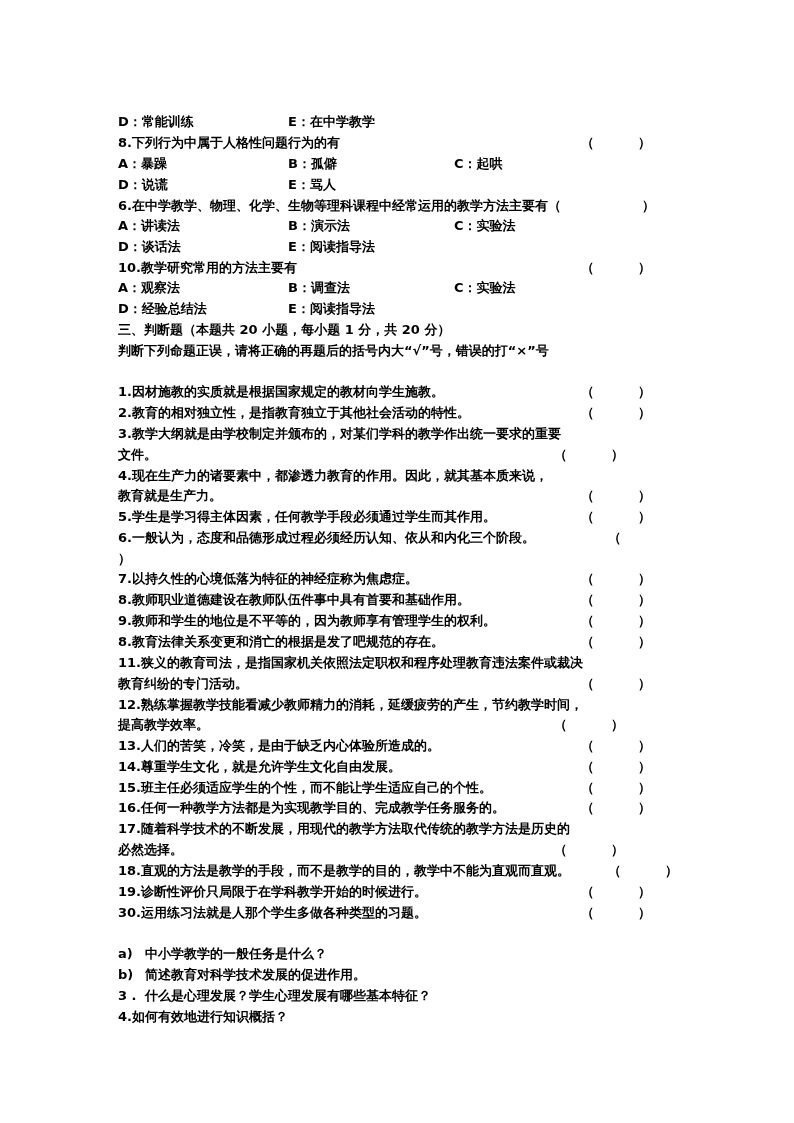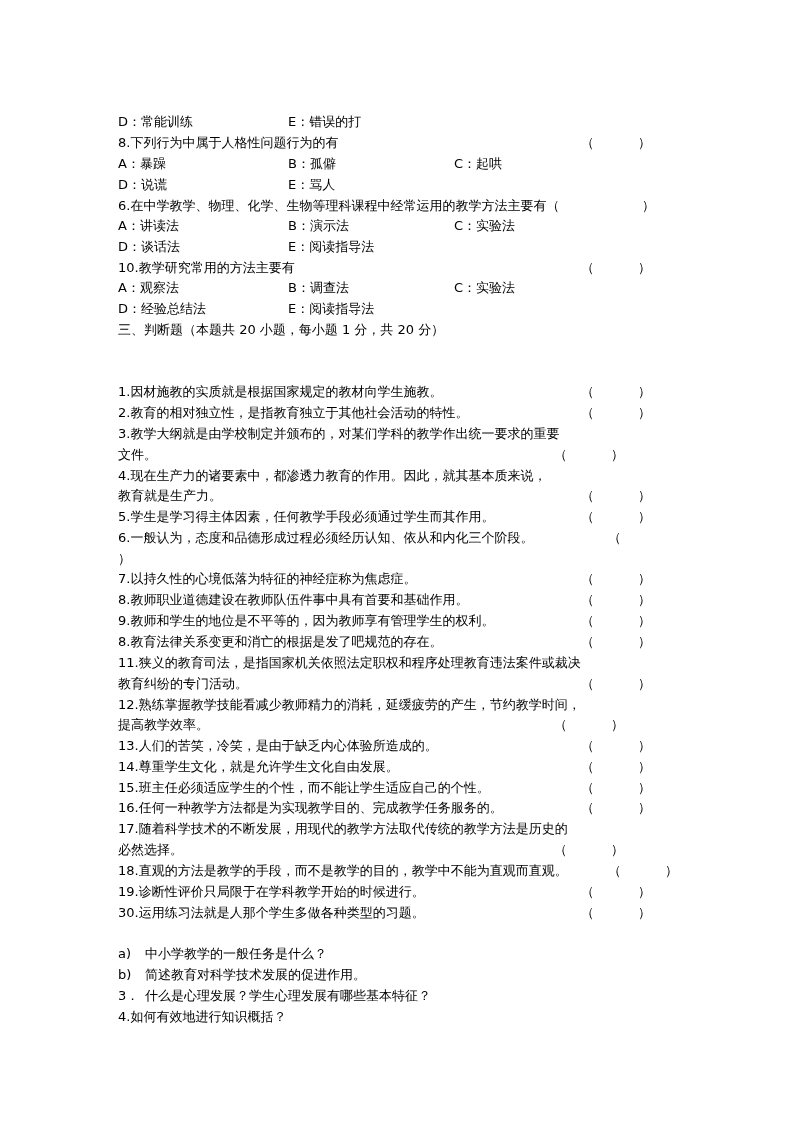--- a/index.html
+++ b/index.html
@@ -1,33 +1,33 @@
 <!DOCTYPE html>
 <html><head>
 <meta charset="utf-8">
 <style>
   html, body { margin: 0; padding: 0; background: #ffffff; }
   body { width: 794px; height: 1123px; position: relative; overflow: hidden;
          font-family: "DejaVu Sans", "Liberation Sans", sans-serif; color: #000; }
   .page { position: absolute; left: 0; top: 16px; width: 794px; height: 1123px; }
   .ln { position: absolute; left: 118px; height: 20px; line-height: 20px; font-size: 13px;
-        white-space: nowrap; letter-spacing: 0px; }
+        white-space: nowrap; letter-spacing: 0px; font-weight: bold; }
   .col { position: absolute; top: 0; white-space: nowrap; }
   .paren { position: absolute; top: 0; white-space: nowrap; }
   .paren .o { position: absolute; left: 0; }
   .paren .c { position: absolute; left: 57px; }
 </style>
 </head>
 <body>
 
 <div class="page">
 
   <div class="ln" style="top:96px">
     <span class="col" style="left:0">D：常能训练</span>
-    <span class="col" style="left:170px">E：错误的打</span>
+    <span class="col" style="left:170px">E：在中学教学</span>
   </div>
 
   <div class="ln" style="top:117px">
     <span class="col" style="left:0">8.下列行为中属于人格性问题行为的有</span>
     <span class="paren" style="left:463px">
       <span class="o">（</span>
       <span class="c">）</span>
     </span>
   </div>
   <div class="ln" style="top:138px">
@@ -65,20 +65,21 @@
     <span class="col" style="left:0">A：观察法</span>
     <span class="col" style="left:170px">B：调查法</span>
     <span class="col" style="left:336px">C：实验法</span>
   </div>
   <div class="ln" style="top:283px">
     <span class="col" style="left:0">D：经验总结法</span>
     <span class="col" style="left:170px">E：阅读指导法</span>
   </div>
 
   <div class="ln" style="top:304px">三、判断题（本题共 20 小题，每小题 1 分，共 20 分）</div>
+  <div class="ln" style="top:325px">判断下列命题正误，请将正确的再题后的括号内大“√”号，错误的打“×”号</div>
 
   <div class="ln" style="top:366px">
     <span class="col" style="left:0">1.因材施教的实质就是根据国家规定的教材向学生施教。</span>
     <span class="paren" style="left:463px">
         <span class="o">（</span>
         <span class="c">）</span>
       </span>
   </div>
 
   <div class="ln" style="top:387px">

